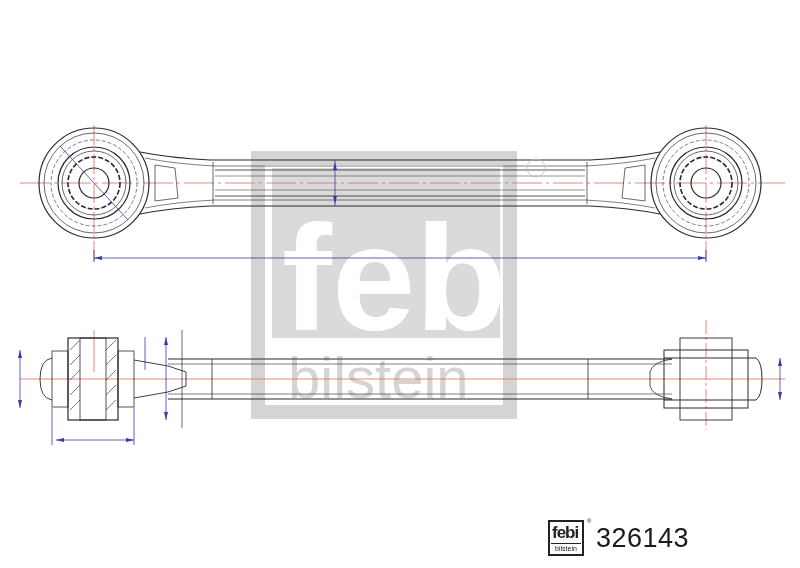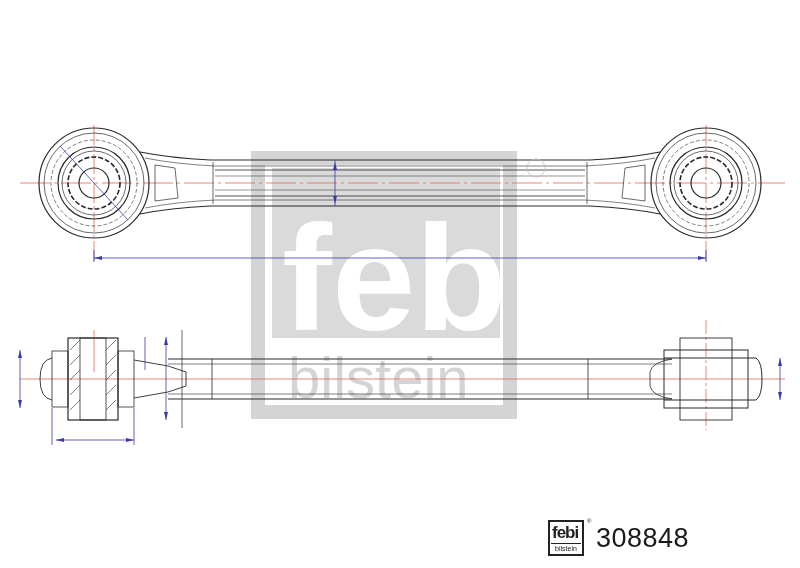--- a/index.html
+++ b/index.html
@@ -132,14 +132,14 @@
     </g>
   </g>
 </svg>
 
 <div class="footer">
   <div class="logo-box">
     <span class="logo-main">febi</span>
     <span class="logo-sub">bilstein</span>
     <span class="logo-reg">®</span>
   </div>
-  <span class="part-number">308848</span>
+  <span class="part-number">326143</span>
 </div>
 
 </body></html>

